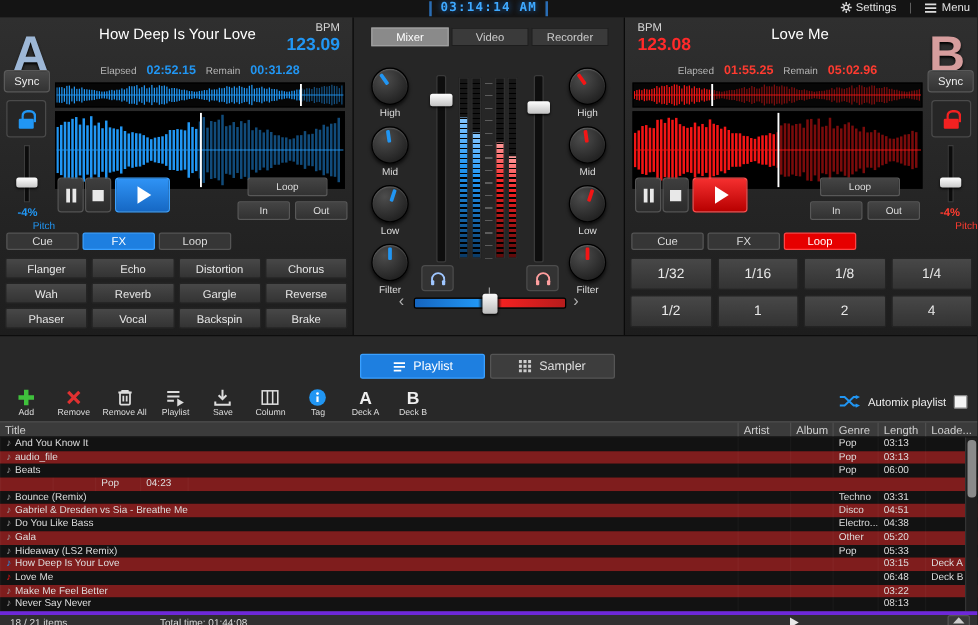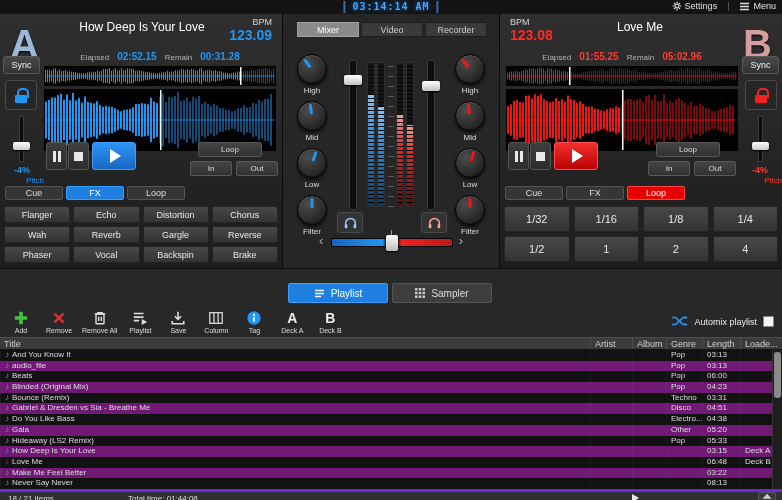--- a/index.html
+++ b/index.html
@@ -134,21 +134,21 @@
   .automix{position:absolute;right:8px;top:46px;display:flex;align-items:flex-end;gap:6px;font-size:9px;color:#eee}
   .cb{width:11px;height:11px;background:#f4f4f4;border:1px solid #888;border-radius:1px;display:inline-block}
 
   .thead{position:absolute;left:0;top:68px;width:782px;height:13px;background:#3b3b3b;border-top:1px solid #4d4d4d;
          border-bottom:1px solid #141414;display:flex;font-size:9px;color:#cfcfcf;line-height:12px}
   .tc{padding-left:4px;border-left:1px solid #4e4e4e;overflow:hidden;white-space:nowrap}
   .tc:first-child{border-left:none}
   .c-title{width:590px}.c-artist{width:42px}.c-album{width:34px}.c-genre{width:36px}.c-length{width:38px}.c-loaded{width:42px}
   .tbody{position:absolute;left:0;top:81px;width:782px;height:139px;background:#0c0c0c;overflow:hidden}
   .plrow{display:flex;height:10.7px;font-size:8px;line-height:10.7px;color:#dedede;background:#121212}
-  .plrow.alt{background:#701a75}
+  .plrow.alt{background:#7f1d1d}
   .plrow .tc{border-left:1px solid rgba(255,255,255,0.03)}
   .note{margin-right:3px;font-size:8px}
   .scroll{position:absolute;right:0;top:81px;width:10px;height:139px;background:#1e1e1e;border-left:1px solid #333}
   .thumb{position:absolute;left:1px;top:2px;width:7px;height:46px;background:#8a8a8a;border-radius:3px}
 
   .status{position:absolute;left:0;top:220px;width:782px;height:26px;background:#303030;border-top:3px solid #6d28d9;font-size:8px;color:#ddd}
   .st-items{position:absolute;left:8px;top:2px}
   .st-total{position:absolute;left:128px;top:2px}
   .stplay{position:absolute;left:632px;top:2px;width:0;height:0;border-left:7px solid #e8e8e8;
           border-top:4px solid transparent;border-bottom:4px solid transparent}
@@ -928,21 +928,20 @@
         </div>
         <div class="plrow">
           <div class="tc c-title"><span class="note" style="color:#9a9a9a">♪</span><span>Beats</span></div>
           <div class="tc c-artist"></div>
           <div class="tc c-album"></div>
           <div class="tc c-genre">Pop</div>
           <div class="tc c-length">06:00</div>
           <div class="tc c-loaded"></div>
         </div>
         <div class="plrow alt">
-          <div class="tc c-title"><span class="note" style="color:#9a9a9a">♪</span><span>Blinded (Original Mix)</span></div>
           <div class="tc c-artist"></div>
           <div class="tc c-album"></div>
           <div class="tc c-genre">Pop</div>
           <div class="tc c-length">04:23</div>
           <div class="tc c-loaded"></div>
         </div>
         <div class="plrow">
           <div class="tc c-title"><span class="note" style="color:#9a9a9a">♪</span><span>Bounce (Remix)</span></div>
           <div class="tc c-artist"></div>
           <div class="tc c-album"></div>

